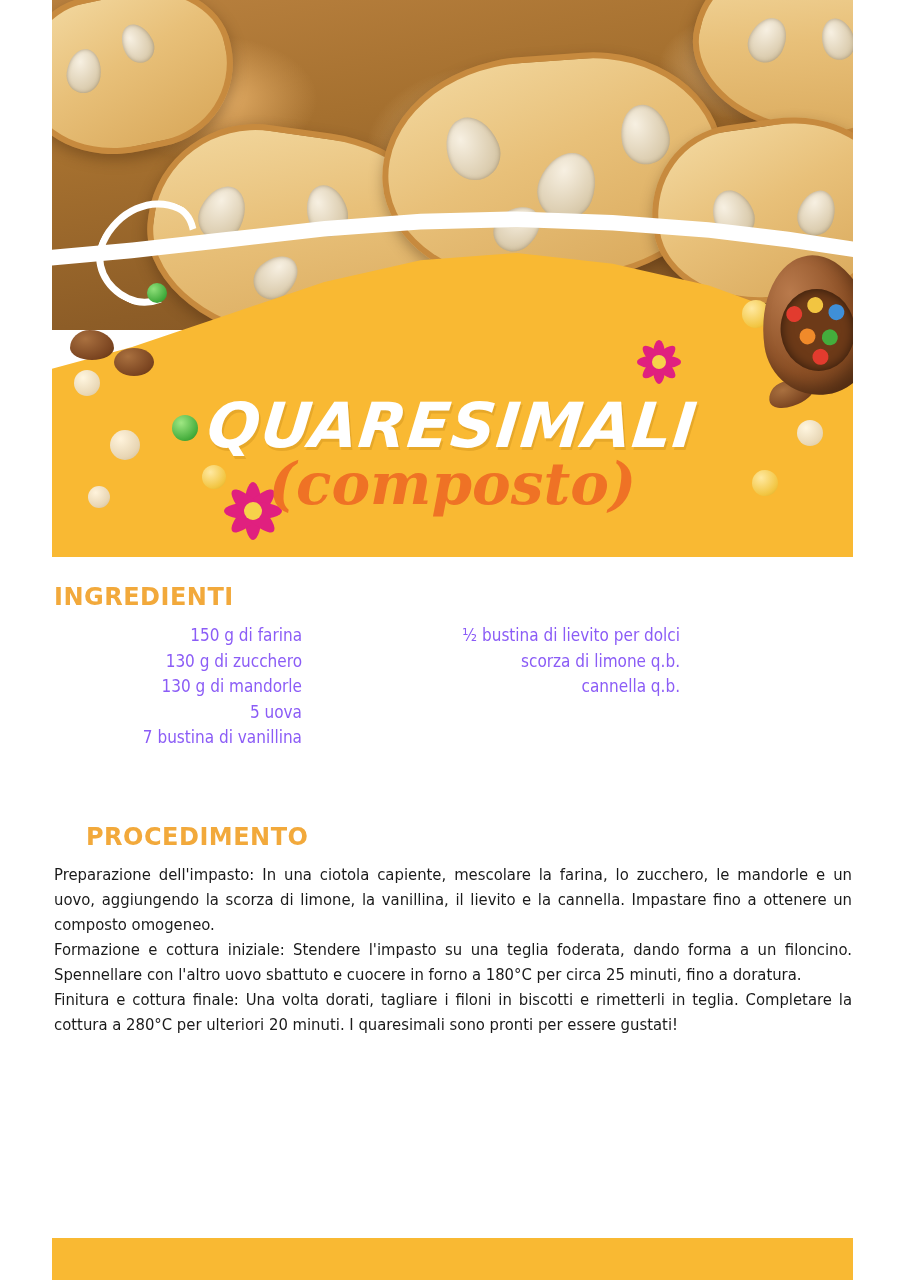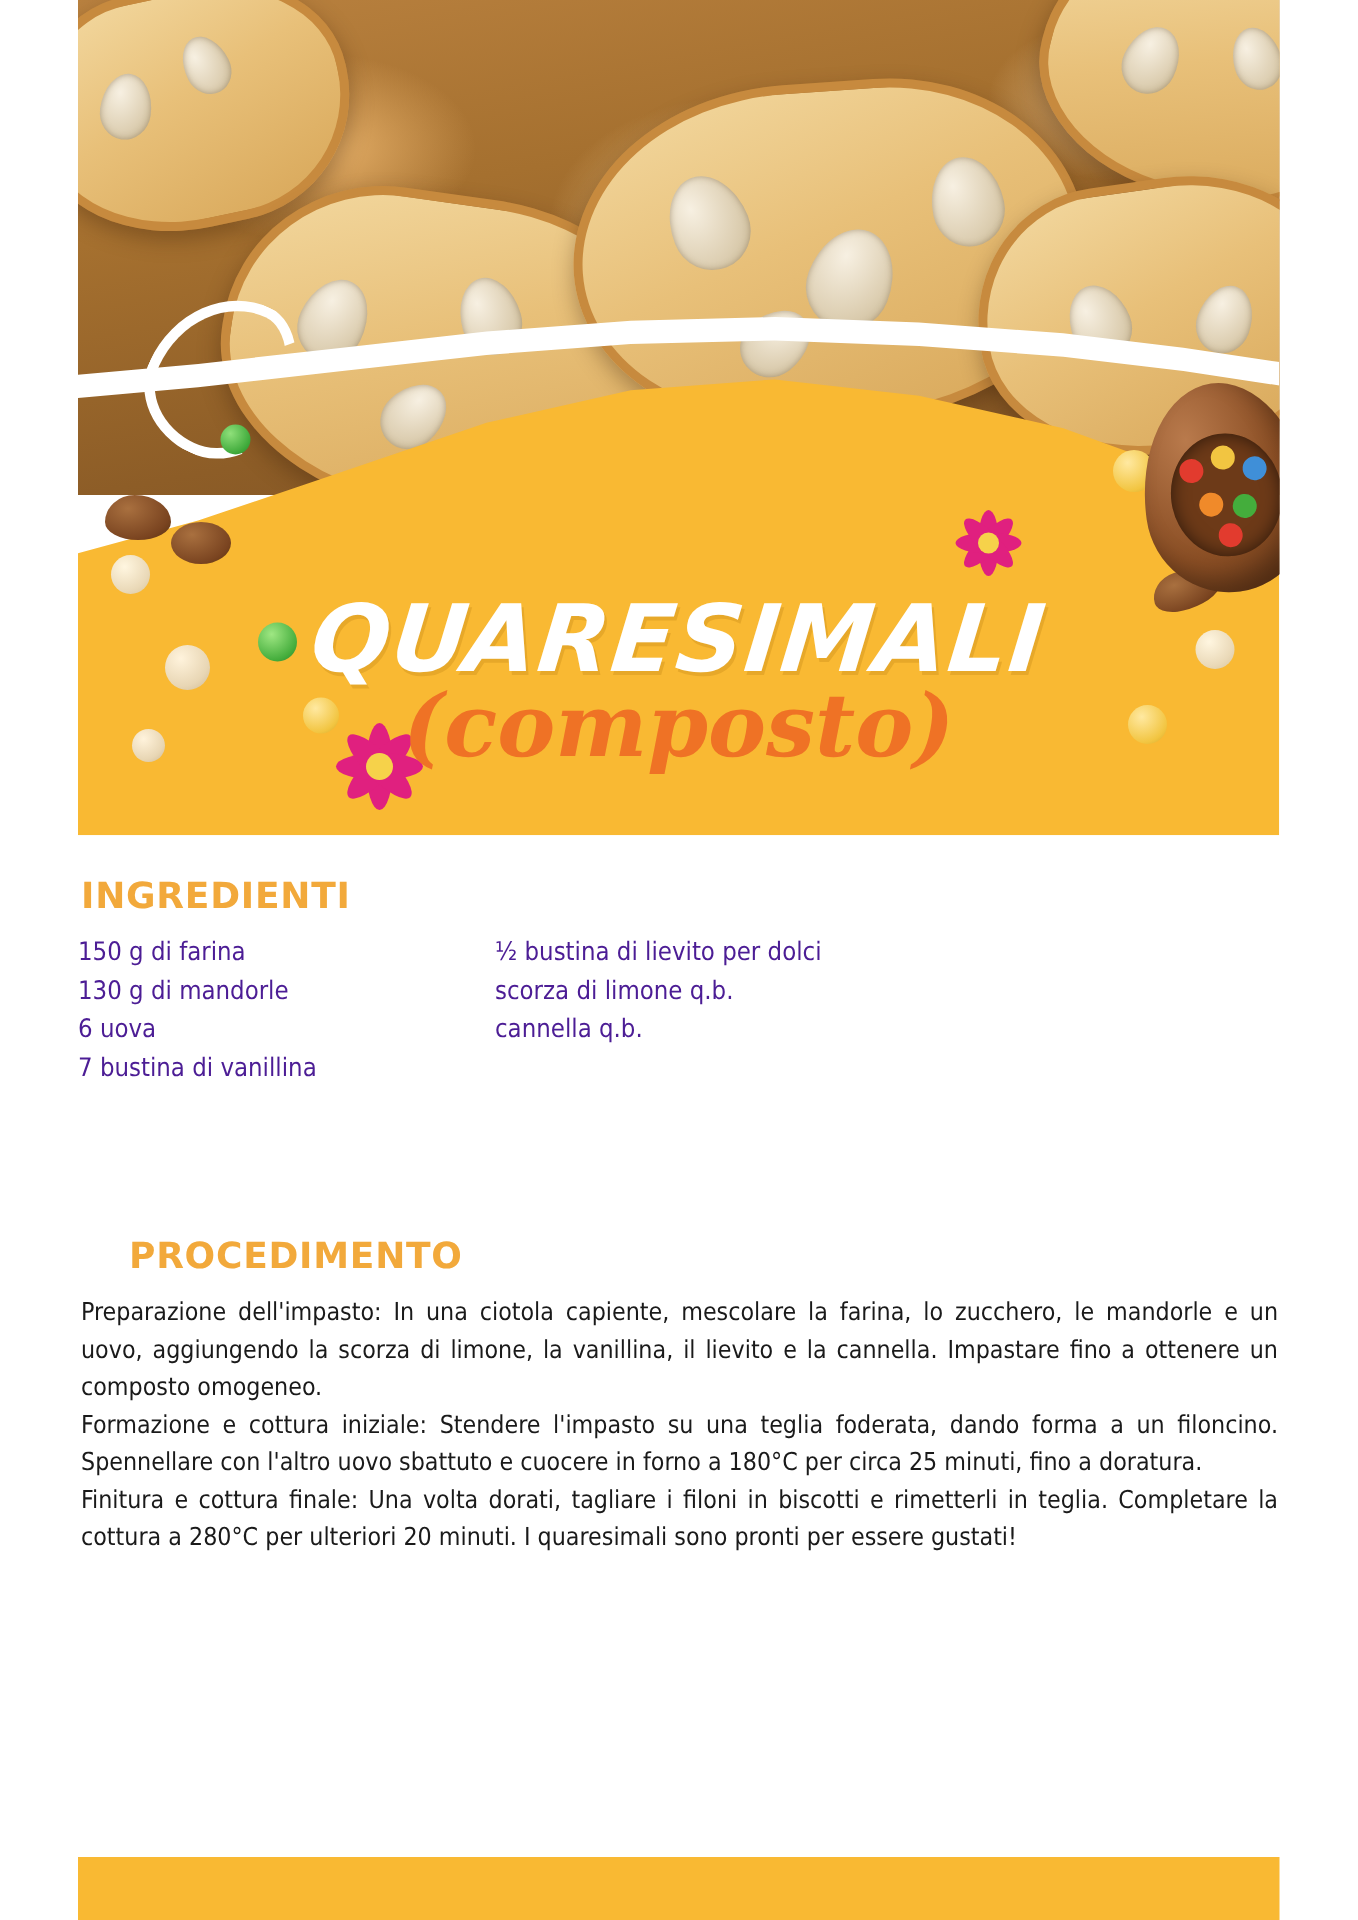--- a/index.html
+++ b/index.html
@@ -177,22 +177,23 @@
     letter-spacing: .5px;
     color: #f2a93b;
   }
   #ingredienti-head { top: 583px; }
   #procedimento-head { top: 823px; margin-left: 32px; }
 
   .ing-col {
     position: absolute;
     font-family: "DejaVu Sans Condensed", "DejaVu Sans", sans-serif;
     font-size: 17px;
-    color: #4c1d95;
+    color: #8b5cf6;
     line-height: 25.5px;
+    text-align: right;
   }
   #ing-col-1 { left: 52px; top: 623px; width: 250px; }
   #ing-col-2 { left: 330px; top: 623px; width: 350px; }
 
   .proc {
     position: absolute;
     left: 54px;
     top: 862px;
     width: 798px;
     font-family: "DejaVu Sans Condensed", "DejaVu Sans", sans-serif;
@@ -287,22 +288,23 @@
   </div>
 
   <div class="hero-title">QUARESIMALI</div>
   <div class="hero-subtitle">(composto)</div>
 </div>
 
 <div class="section-head" id="ingredienti-head">INGREDIENTI</div>
 
 <div class="ing-col" id="ing-col-1">
   <div>150 g di farina</div>
+  <div>130 g di zucchero</div>
   <div>130 g di mandorle</div>
-  <div>6 uova</div>
+  <div>5 uova</div>
   <div>7 bustina di vanillina</div>
 </div>
 
 <div class="ing-col" id="ing-col-2">
   <div>½ bustina di lievito per dolci</div>
   <div>scorza di limone q.b.</div>
   <div>cannella q.b.</div>
 </div>
 
 <div class="section-head" id="procedimento-head">PROCEDIMENTO</div>

